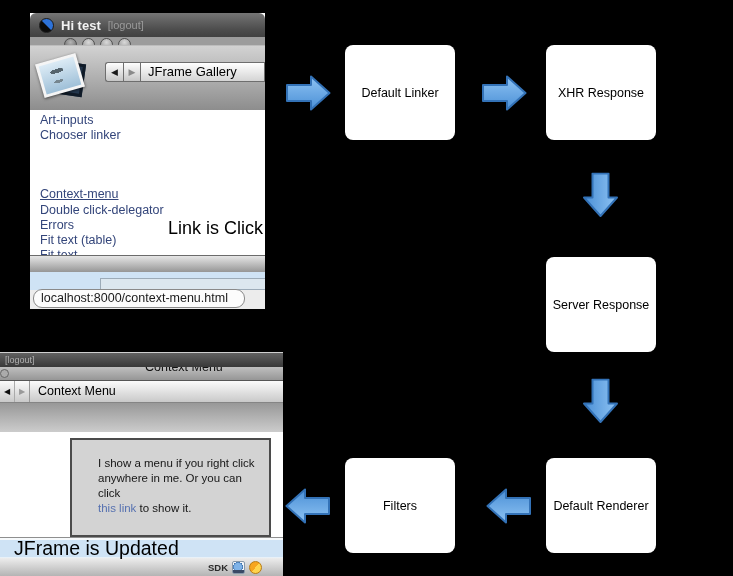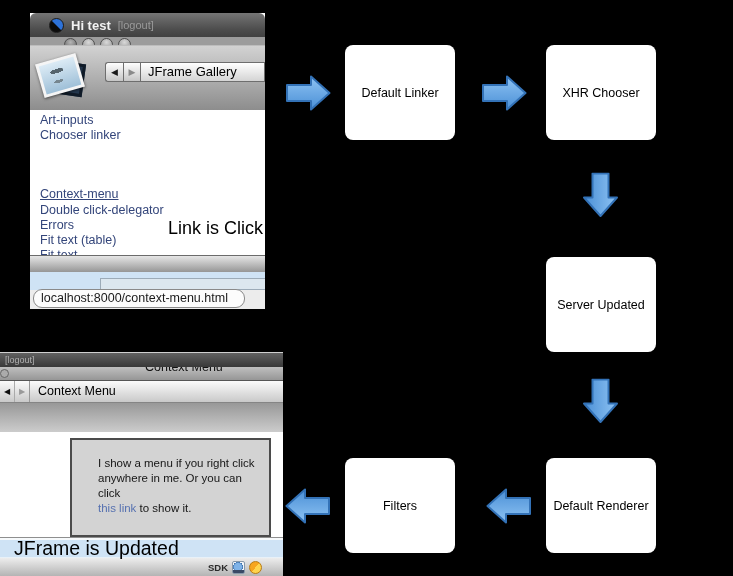--- a/index.html
+++ b/index.html
@@ -24,21 +24,21 @@
   .arrow{position:absolute;width:45px;height:38px;}
   .arrow svg{display:block;}
   .arrow polygon{fill:url(#arrowGrad);stroke:var(--arrow-border);stroke-width:2;stroke-linejoin:round;}
   .arrow.rot90 svg{transform:rotate(90deg);}
   .arrow.rot180 svg{transform:rotate(180deg);}
 
   
   #top-browser{position:absolute;left:30px;top:13px;width:235px;height:296px;background:#fff;overflow:hidden;}
   .tb-titlebar{
     height:24px;background:linear-gradient(#757575,#4c4c4c 70%,#414141);
-    border-radius:6px 6px 0 0;display:flex;align-items:center;padding-left:19px;
+    border-radius:6px 6px 0 0;display:flex;align-items:center;padding-left:9px;
   }
   .app-dot{width:15px;height:15px;border-radius:50%;
     background:linear-gradient(to top right,#0b0b0b 48%,#2d72d9 52%);border:1px solid #1b1b1b;flex:0 0 auto;}
   .tb-title{font-size:13px;font-weight:bold;color:#f2f2f2;margin-left:7px;white-space:nowrap;}
   .tb-logout{font-size:11px;color:#9a9a9a;margin-left:7px;white-space:nowrap;}
   .gap-strip{position:absolute;left:0;top:24px;width:100%;height:8px;background:#9c9c9c;overflow:hidden;}
   .chrome-circles{position:absolute;left:34px;top:1px;display:flex;gap:5px;}
   .chrome-circle{width:13px;height:13px;border-radius:50%;
     background:radial-gradient(circle at 50% 30%,#d9d9d9,#8a8a8a);border:1px solid #4f4f4f;}
   .chrome-circle.dark{background:radial-gradient(circle at 50% 30%,#b5b5b5,#5d5d5d);}
@@ -161,22 +161,22 @@
   </div>
   <div class="annotation-top">Link is Click</div>
   <div class="tb-graybar"></div>
   <div class="tb-bluebar"></div>
   <div class="tb-tab"></div>
   <div class="tb-bottombg"></div>
   <div class="status-bubble">localhost:8000/context-menu.html</div>
 </div>
 
 <div class="flow-node" style="left:345px;top:45px">Default Linker</div>
-<div class="flow-node" style="left:546px;top:45px">XHR Chooser</div>
-<div class="flow-node" style="left:546px;top:257px">Server Updated</div>
+<div class="flow-node" style="left:546px;top:45px">XHR Response</div>
+<div class="flow-node" style="left:546px;top:257px">Server Response</div>
 <div class="flow-node" style="left:546px;top:458px">Default Renderer</div>
 <div class="flow-node" style="left:345px;top:458px">Filters</div>
 
 <div class="arrow" style="left:286px;top:74px">
   <svg width="45" height="38" viewBox="0 0 45 38">
       <polygon points="1,11 25,11 25,2.5 43.5,19 25,35.5 25,27 1,27"></polygon>
     </svg>
 </div>
 <div class="arrow" style="left:482px;top:74px">
   <svg width="45" height="38" viewBox="0 0 45 38">

